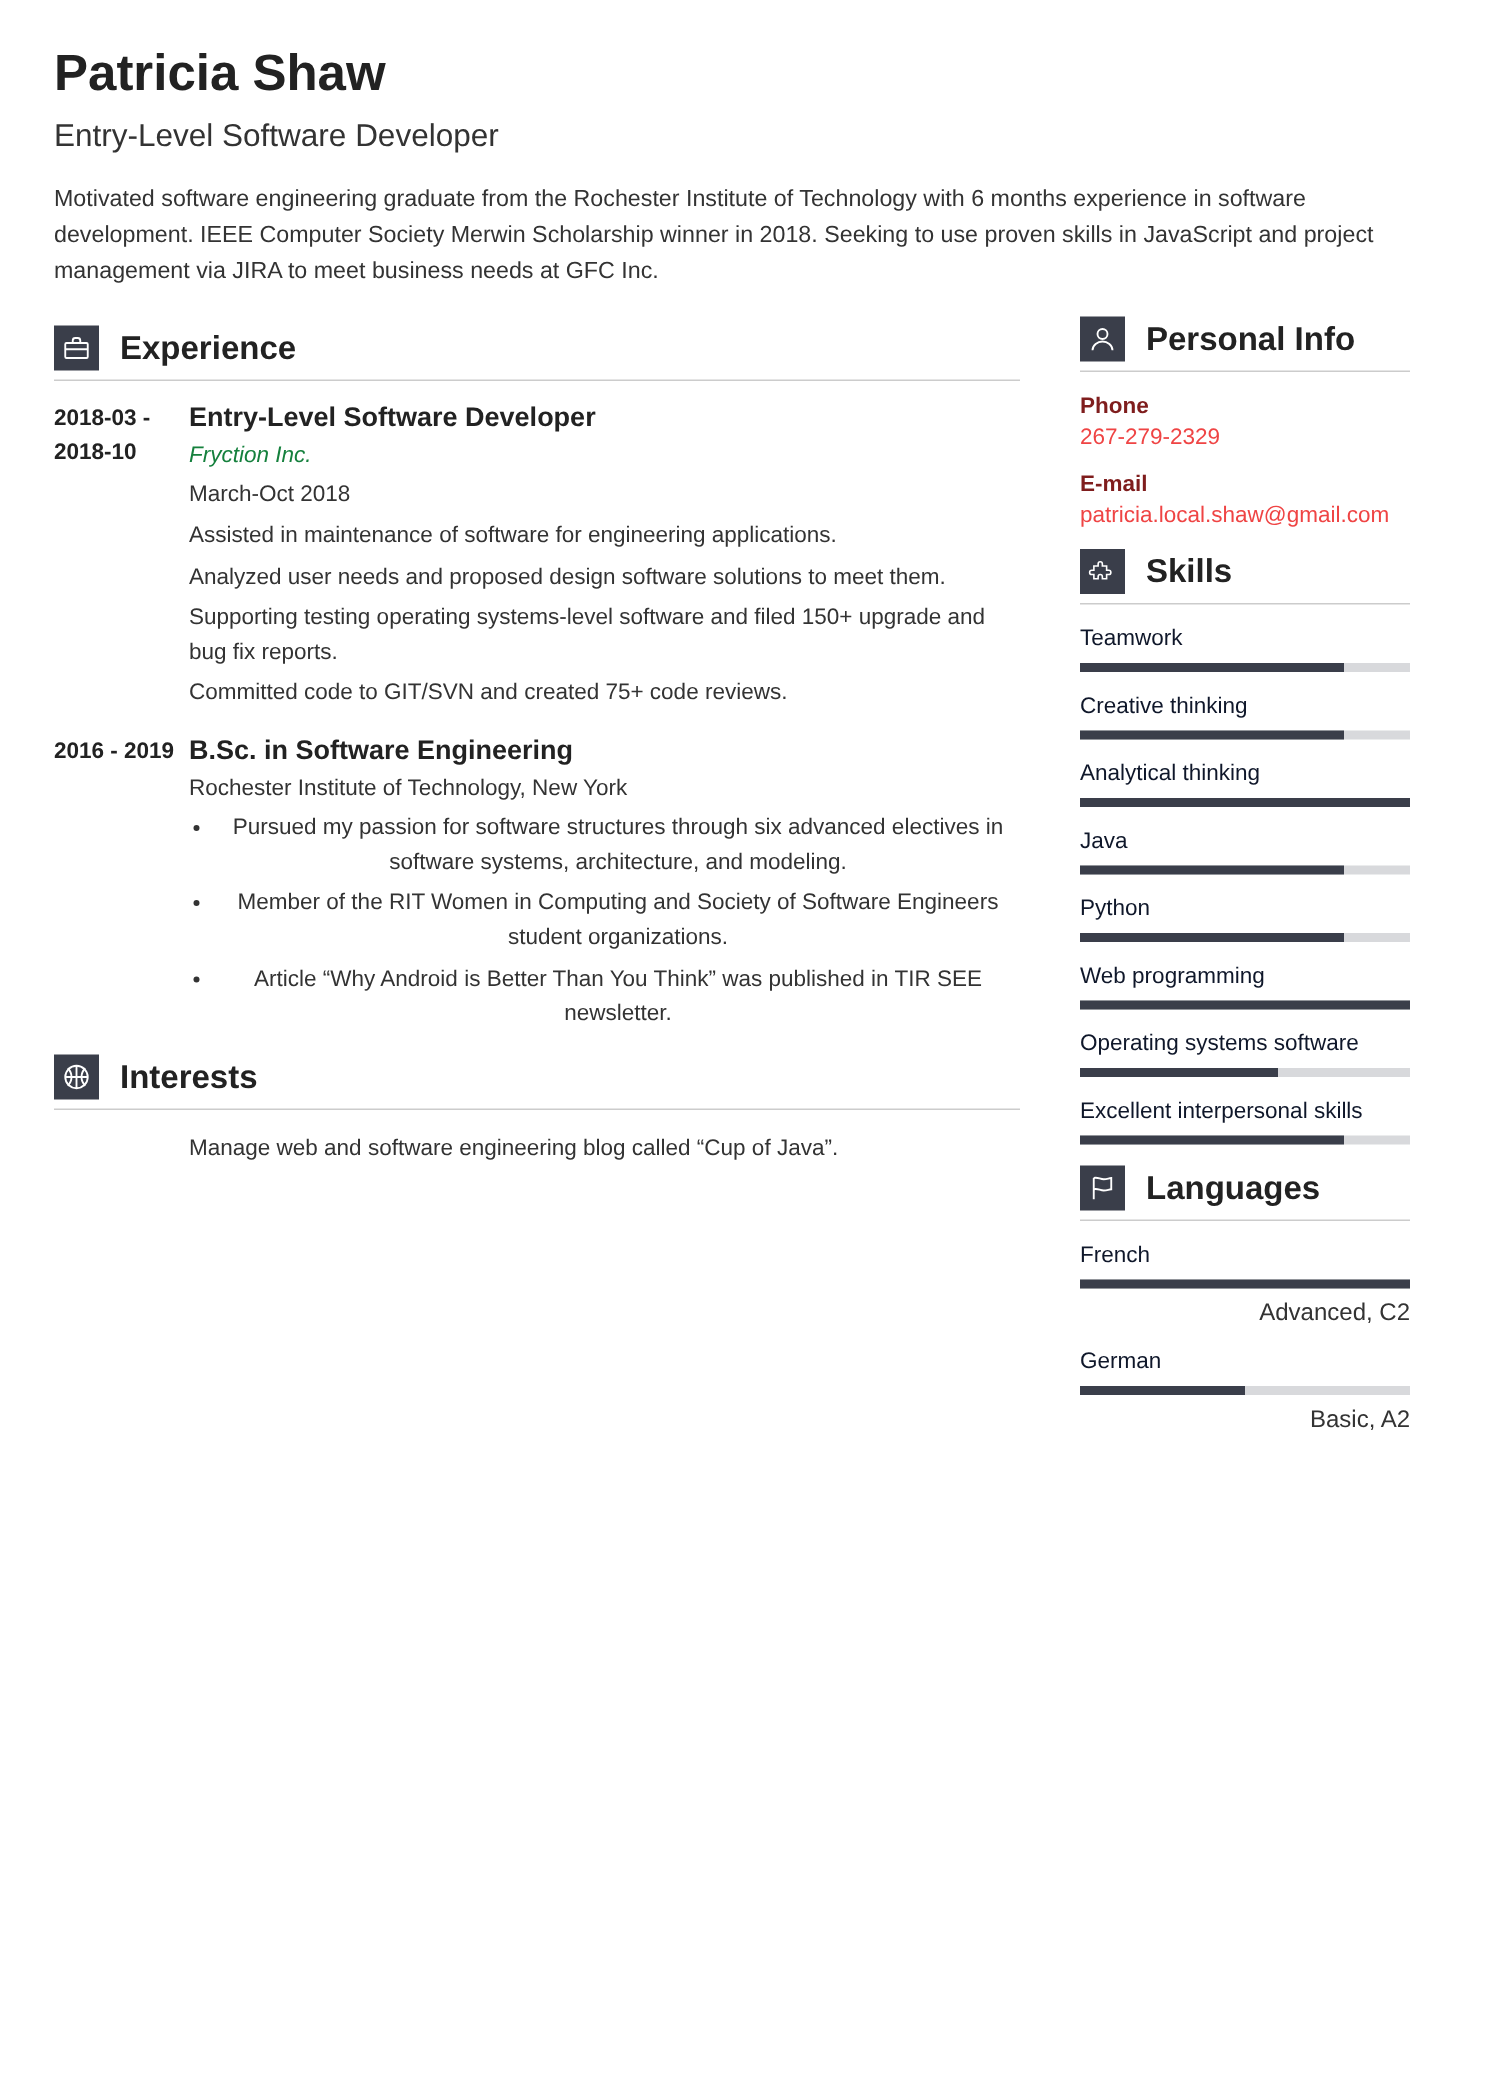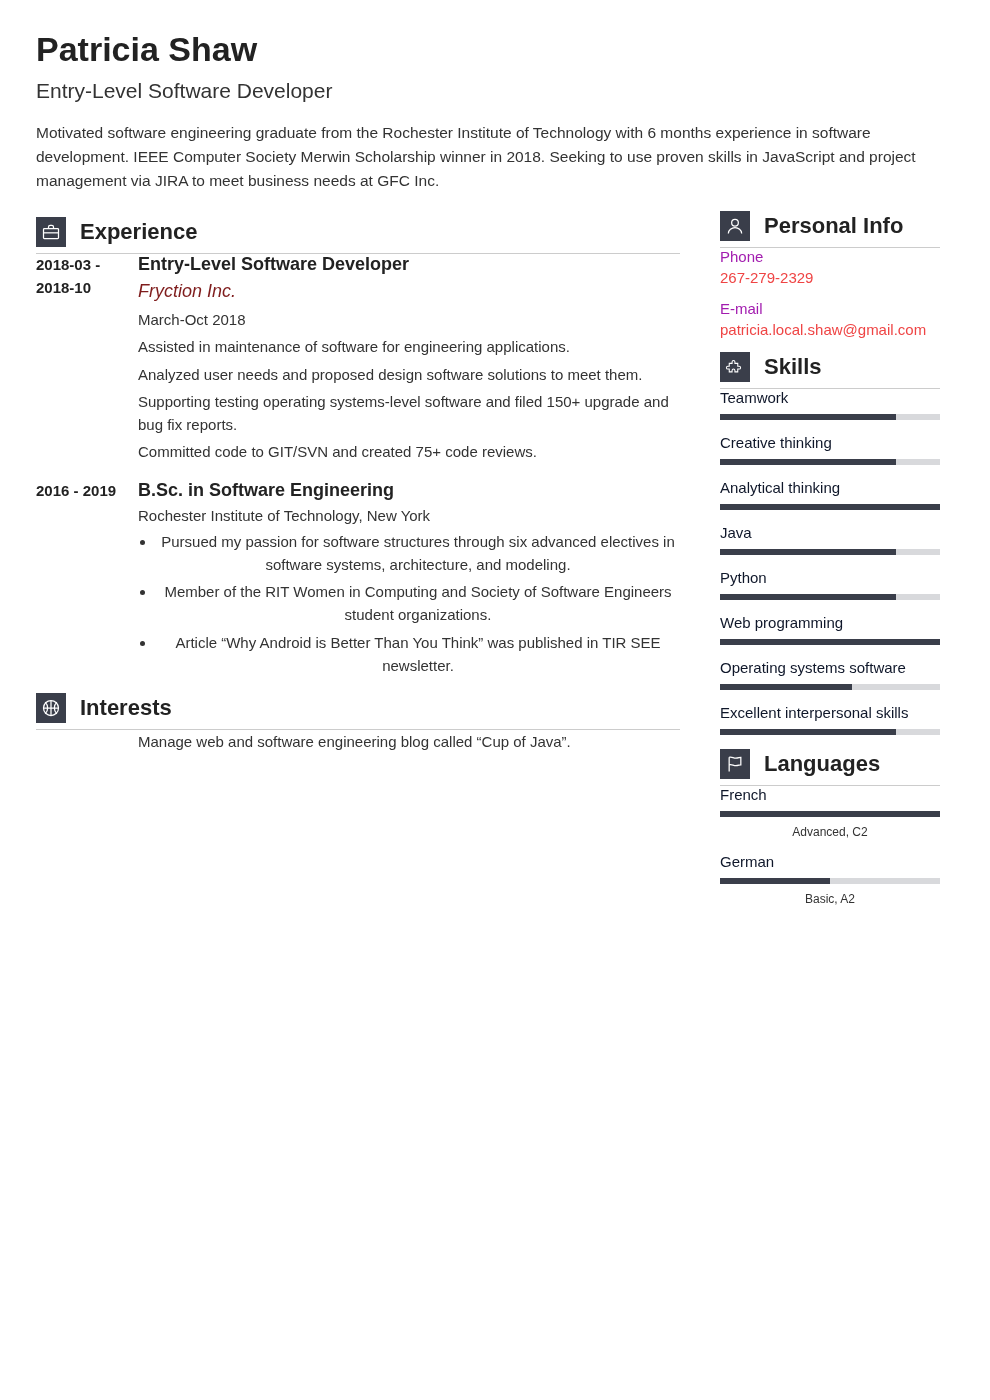--- a/index.html
+++ b/index.html
@@ -33,61 +33,62 @@
     gap: 40px;
   }
   .left-col { flex: 1 1 auto; width: 590px; }
   .right-col { flex: 0 0 220px; width: 220px; }
   .section-header {
     display: flex;
     align-items: center;
     gap: 14px;
     border-bottom: 1px solid #ccc;
     padding-bottom: 6px;
+    margin-bottom: 14px;
     margin-top: 6px;
   }
   .right-col .section-header { margin-top: 0; }
   .icon-box {
     width: 30px;
     height: 30px;
     background: #3a3e4a;
     display: flex;
     align-items: center;
     justify-content: center;
     flex-shrink: 0;
   }
   .icon-box svg { width: 20px; height: 20px; stroke: #fff; fill: none; stroke-width: 1.5; }
   .section-title {
     font-size: 22px;
     font-weight: bold;
     color: #222;
   }
   .entry {
     display: flex;
-    gap: 20px;
+    gap: 8px;
     margin-bottom: 12px;
   }
   .entry-dates {
     flex: 0 0 82px;
     font-size: 15px;
     font-weight: bold;
     color: #222;
     line-height: 1.5;
   }
   .entry-body { flex: 1; }
   .entry-title {
     font-size: 18px;
     font-weight: bold;
     color: #222;
     margin-bottom: 6px;
   }
   .entry-sub {
-    font-size: 18px;
+    font-size: 15px;
     font-style: italic;
-    color: #7f1d1d;
+    color: #15803d;
     margin-bottom: 6px;
   }
   .entry-sub-plain {
     font-size: 15px;
     color: #333;
     margin-bottom: 6px;
   }
   .entry-line {
     font-size: 15px;
     color: #333;
@@ -100,22 +101,22 @@
     text-align: center;
   }
   .entry-body ul li {
     font-size: 15px;
     color: #333;
     line-height: 1.55;
     margin-bottom: 4px;
   }
   .info-label {
     font-size: 15px;
-    font-weight: normal;
-    color: #a21caf;
+    font-weight: bold;
+    color: #7f1d1d;
     margin-bottom: 4px;
   }
   .info-value {
     font-size: 15px;
     color: #ef4444;
     margin-bottom: 14px;
   }
   .skill {
     margin-bottom: 14px;
   }
@@ -129,23 +130,23 @@
     height: 6px;
     background: #d8d9dc;
     position: relative;
   }
   .bar-fill {
     position: absolute;
     left: 0; top: 0; bottom: 0;
     background: #3a3e4a;
   }
   .lang-level {
-    font-size: 12px;
-    color: #333;
-    text-align: center;
+    font-size: 16px;
+    color: #333;
+    text-align: right;
     margin-top: 8px;
     margin-bottom: 14px;
   }
   .right-section-gap { margin-top: 8px; }
 </style>
 </head>
 <body>
 
 <h1 class="name">Patricia Shaw</h1>
 <h2 class="title">Entry-Level Software Developer</h2>

